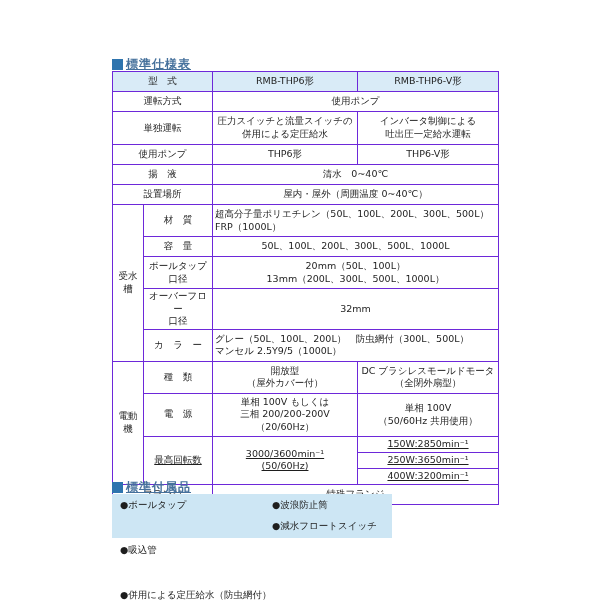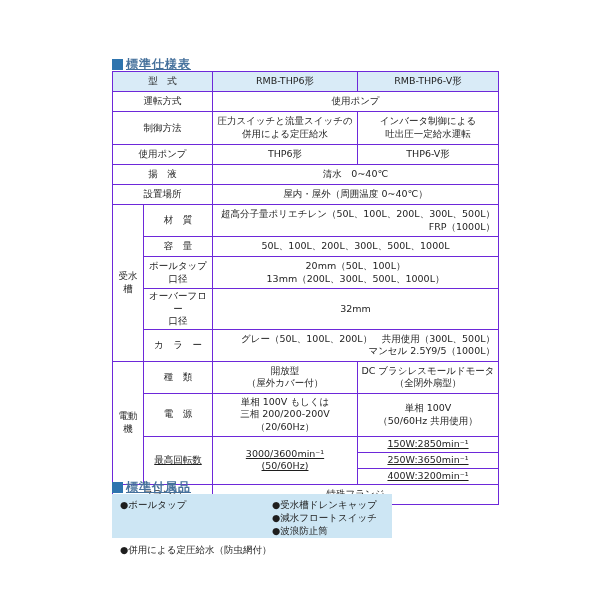--- a/index.html
+++ b/index.html
@@ -49,21 +49,21 @@
   table.spec td {
     border: 1px solid #6d28d9;
     font-size: 9.5px;
     line-height: 1.32;
     text-align: center;
     vertical-align: middle;
     padding: 1px 3px;
     overflow: hidden;
   }
   table.spec td.hdr { background: #d9ebf7; }
-  table.spec td.left { text-align: right; padding-left: 8px; }
+  table.spec td.left { text-align: left; padding-left: 2px; }
   tr.h19 td { height: 17px; }
   tr.h27 td { height: 25px; }
   tr.h31 td { height: 29px; }
   tr.h32 td { height: 30px; }
   tr.h42 td { height: 40px; }
   tr.h15 td { height: 13px; text-decoration: underline; }
 
   .acc-box {
     position: absolute;
     left: 112px;
@@ -110,21 +110,21 @@
       <td class="hdr">RMB-THP6形</td>
       <td class="hdr">RMB-THP6-V形</td>
     </tr>
 
     <tr class="h19">
       <td colspan="2">運転方式</td>
       <td colspan="2">使用ポンプ</td>
     </tr>
 
     <tr class="h32">
-      <td colspan="2">制御方法</td>
+      <td colspan="2">単独運転</td>
       <td>
         <div>圧力スイッチと流量スイッチの</div>
         <div>併用による定圧給水</div>
       </td>
       <td>
         <div>インバータ制御による</div>
         <div>吐出圧一定給水運転</div>
       </td>
     </tr>
 
@@ -173,21 +173,21 @@
       <td>
         <div>オーバーフロー</div>
         <div>口径</div>
       </td>
       <td colspan="2">32mm</td>
     </tr>
 
     <tr class="h31">
       <td>カ　ラ　ー</td>
       <td colspan="2" class="left">
-        <div>グレー（50L、100L、200L）　共用使用（300L、500L）</div>
+        <div>グレー（50L、100L、200L）　防虫網付（300L、500L）</div>
         <div>マンセル 2.5Y9/5（1000L）</div>
       </td>
     </tr>
 
     <tr class="h31">
       <td rowspan="5">電動機</td>
       <td>種　類</td>
       <td>
         <div>開放型</div>
         <div>（屋外カバー付）</div>
@@ -234,22 +234,22 @@
     </table>
 
   <div class="section-title" id="acc-title">
     <span class="marker"></span>
     <span>標準付属品</span>
   </div>
 
   <div class="acc-box">
     <div class="acc-col left-col">
       <div class="acc-item">●ボールタップ</div>
+      <div class="acc-item">●吸込管</div>
       <div class="acc-item">●併用による定圧給水（防虫網付）</div>
     </div>
     <div class="acc-col right-col">
-      <div class="acc-item">●受水槽ドレンキャップ</div>
+      <div class="acc-item">●波浪防止筒</div>
       <div class="acc-item">●減水フロートスイッチ</div>
-      <div class="acc-item">●波浪防止筒</div>
     </div>
   </div>
 
 </div>
 
 </body></html>

